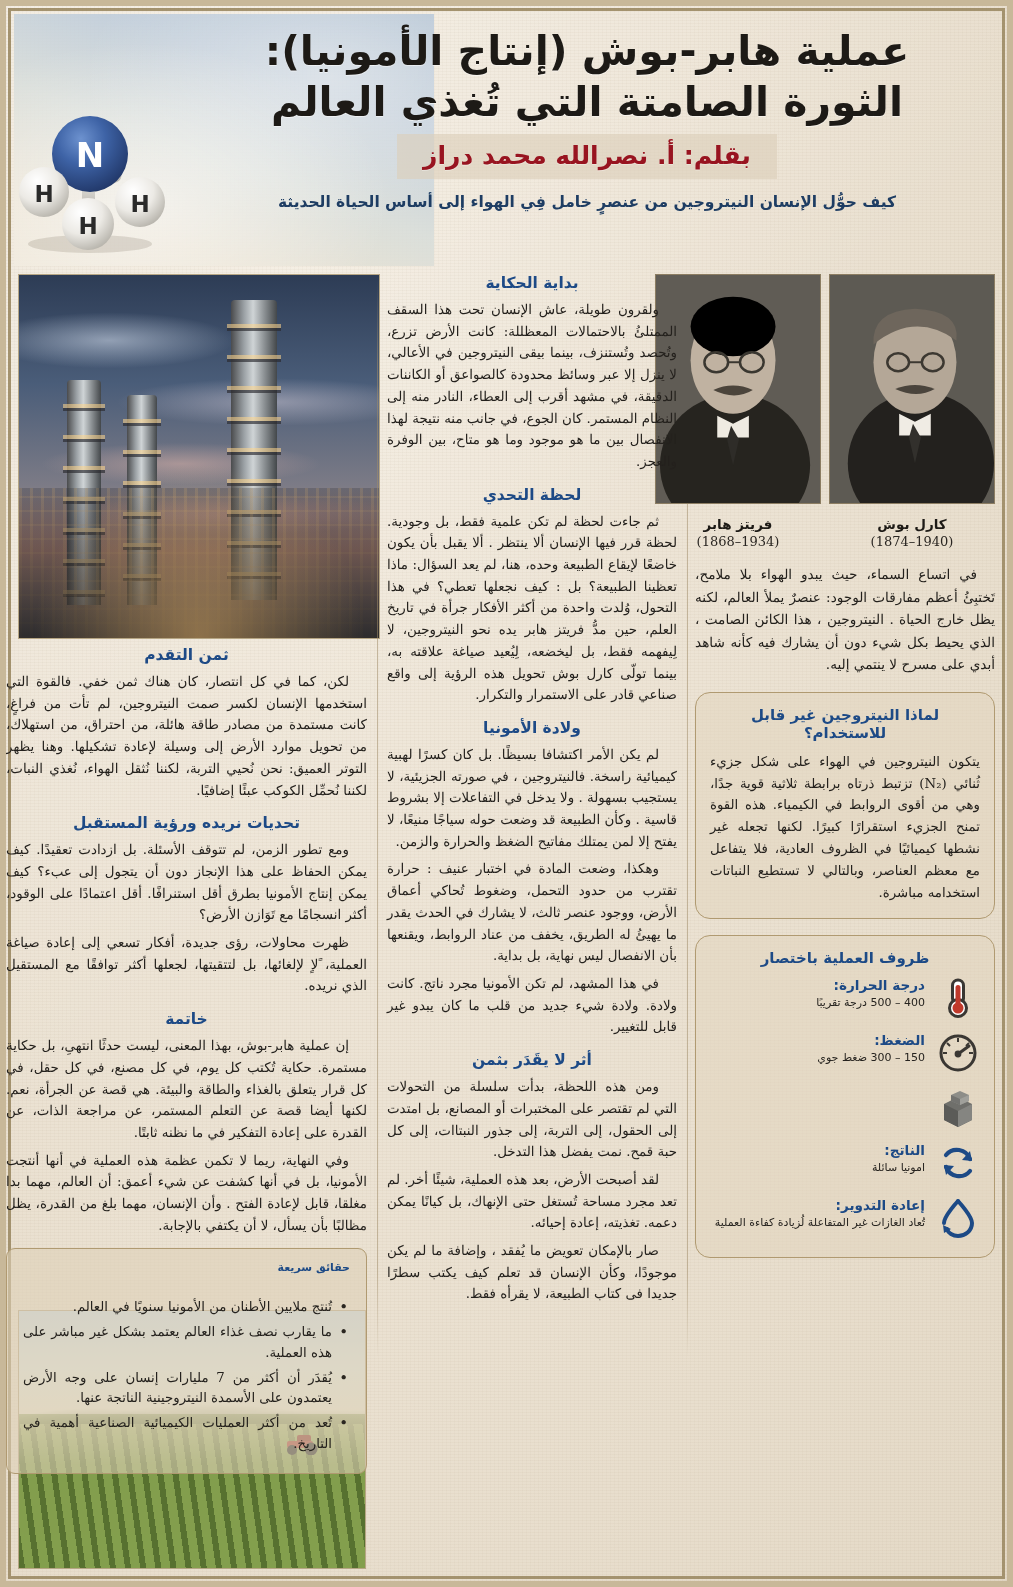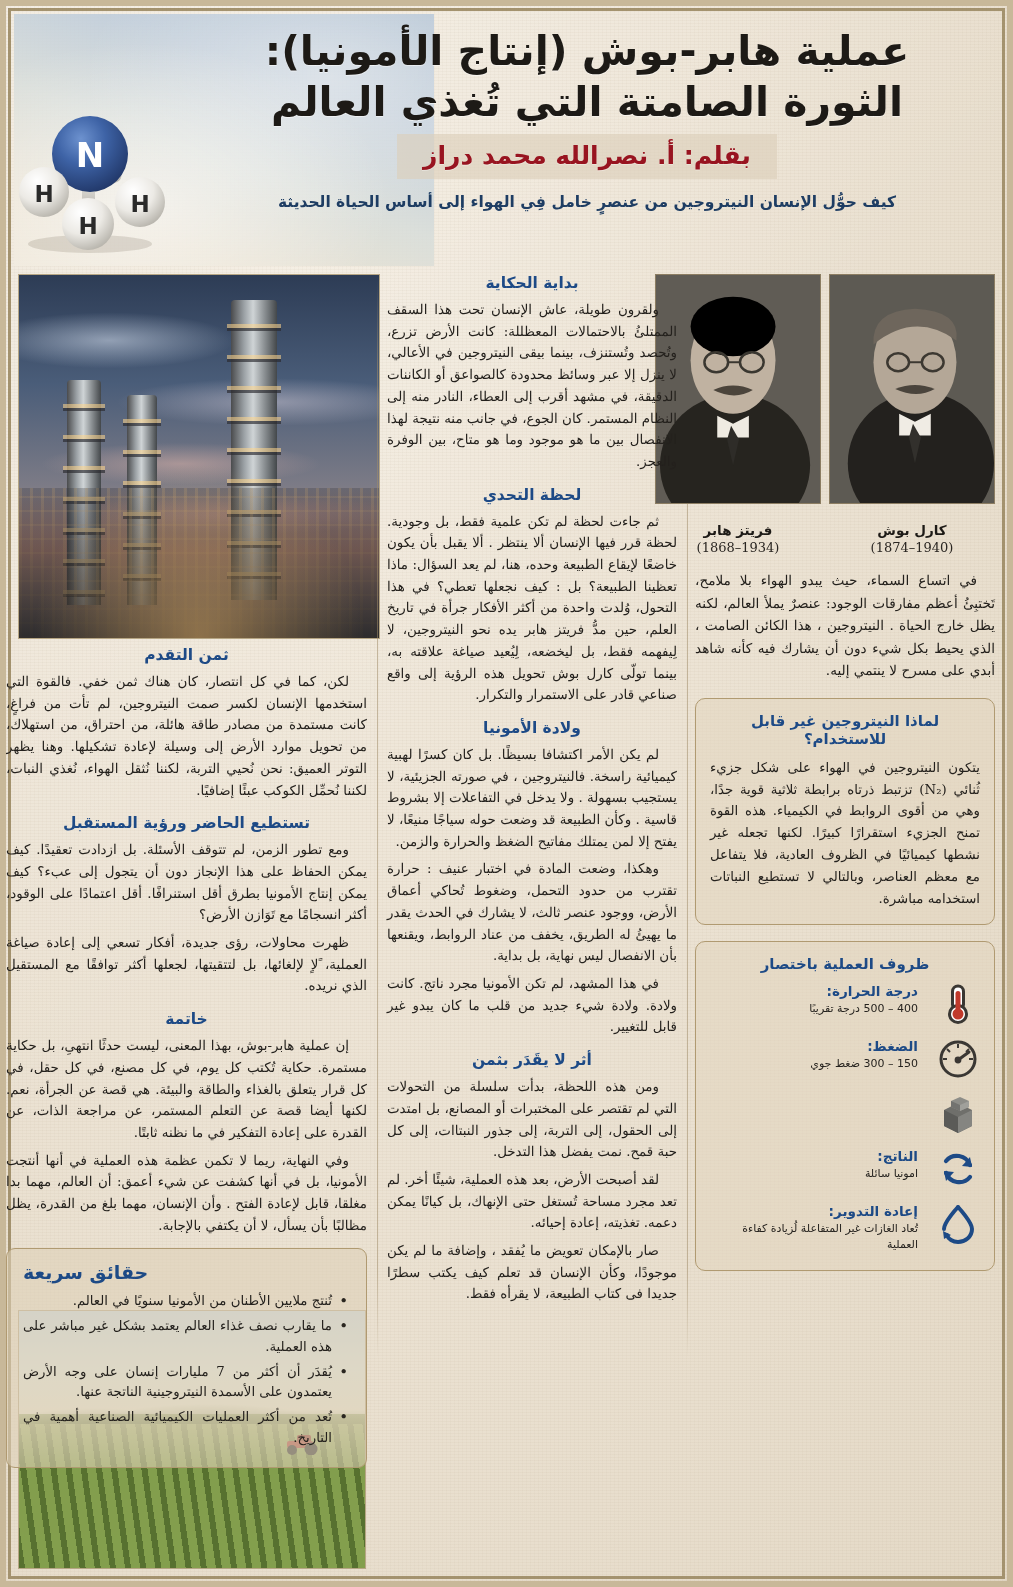--- a/index.html
+++ b/index.html
@@ -235,21 +235,21 @@
   .portrait { width: 166px; }
   .portrait .frame {
     width: 166px; height: 230px;
     border: 1px solid #8c7d62;
     overflow: hidden;
     background: linear-gradient(150deg,#6e6a62 0%, #55524c 45%, #3b3935 100%);
     position: relative;
   }
   .portrait .frame svg { position:absolute; inset:0; width:100%; height:100%; }
   .portrait .pname {
-    margin-top: 18px;
+    margin-top: 12px;
     text-align: center;
     font-family: "DejaVu Sans", sans-serif;
     font-weight: 700;
     font-size: 13.5px;
     color: #1d1a16;
   }
   .portrait .pdates {
     text-align: center;
     font-family: "DejaVu Serif", serif;
     font-size: 13px;
@@ -265,21 +265,21 @@
     line-height: 1.66;
     color: #23201c;
     text-align: justify;
     text-indent: 18px;
   }
 
   
   .infobox {
     margin-top: 16px;
     border: 1.5px solid #b09a71;
-    border-radius: 10px;
+    border-radius: 15px;
     background: rgba(226,213,190,0.52);
     padding: 13px 14px 15px 14px;
   }
   .infobox h3 {
     font-family: "DejaVu Sans", sans-serif;
     font-weight: 700;
     font-size: 15px;
     color: #1d4a86;
     text-align: center;
     margin-bottom: 9px;
@@ -289,21 +289,21 @@
     font-size: 13.3px;
     line-height: 1.64;
     color: #24211d;
     text-align: justify;
   }
 
   
   .cond-row {
     display: flex;
     align-items: flex-start;
-    gap: 18px;
+    gap: 11px;
     margin-bottom: 11px;
   }
   .cond-row:last-child { margin-bottom: 2px; }
   .cond-icon { flex: 0 0 44px; width: 44px; height: 44px; }
   .cond-icon svg { width: 100%; height: 100%; display: block; }
   .cond-text { flex: 1 1 auto; padding-top: 1px; }
   .cond-label {
     font-family: "DejaVu Sans", sans-serif;
     font-weight: 700;
     font-size: 13.6px;
@@ -321,24 +321,24 @@
   .facts-box {
     border: 1.5px solid #b09a71;
     border-radius: 9px;
     background: rgba(222,208,183,0.6);
     padding: 12px 16px 14px 16px;
     margin-top: 12px;
   }
   .facts-box h3 {
     font-family: "DejaVu Sans", sans-serif;
     font-weight: 700;
-    font-size: 19px;
+    font-size: 11px;
     color: #1d4a86;
-    text-align: left;
-    margin-bottom: 8px;
+    text-align: right;
+    margin-bottom: 23px;
   }
   ul.facts { list-style: none; }
   ul.facts li {
     position: relative;
     padding-right: 18px;
     font-family: "DejaVu Serif", "Liberation Serif", serif;
     font-size: 13.3px;
     line-height: 1.56;
     color: #24211d;
     margin-bottom: 4px;
@@ -592,21 +592,21 @@
 
     <div class="col col-left">
       <div style="height:372px;"></div>
 
       <div class="section">
         <h2 class="section-head">ثمن التقدم</h2>
         <p class="body-text">لكن، كما في كل انتصار، كان هناك ثمن خفي. فالقوة التي استخدمها الإنسان لكسر صمت النيتروجين، لم تأت من فراغٍ، كانت مستمدة من مصادر طاقة هائلة، من احتراق، من استهلاك، من تحويل موارد الأرض إلى وسيلة لإعادة تشكيلها. وهنا يظهر التوتر العميق: نحن نُحيي التربة، لكننا نُثقل الهواء، نُغذي النبات، لكننا نُحمِّل الكوكب عبئًا إضافيًا.</p>
       </div>
 
       <div class="section">
-        <h2 class="section-head">تستطيع الحاضر ورؤية المستقبل</h2>
+        <h2 class="section-head">تحديات نريده ورؤية المستقبل</h2>
         <p class="body-text">ومع تطور الزمن، لم تتوقف الأسئلة. بل ازدادت تعقيدًا. كيف يمكن الحفاظ على هذا الإنجاز دون أن يتجول إلى عبء؟ كيف يمكن إنتاج الأمونيا بطرق أقل استنرافًا. أقل اعتمادًا على الوقود، أكثر انسجامًا مع تَوَازن الأرض؟</p>
         <p class="body-text">ظهرت محاولات، رؤى جديدة، أفكار تسعي إلى إعادة صياغة العملية، ًلاٍ لإلغائها، بل لتتقيتها، لجعلها أكثر توافقًا مع المستقيل الذي نريده.</p>
       </div>
 
       <div class="section">
         <h2 class="section-head">خاتمة</h2>
         <p class="body-text">إن عملية هابر-بوش، بهذا المعنى، ليست حدثًا انتهىِ، بل حكاية مستمرة. حكاية تُكتب كل يوم، في كل مصنع، في كل حقل، في كل قرار يتعلق بالغذاء والطاقة والبيئة. هي قصة عن الجرأة، نعم. لكنها أيضا قصة عن التعلم المستمر، عن مراجعة الذات، عن القدرة على إعادة التفكير في ما نظنه ثابتًا.</p>
         <p class="body-text">وفي النهاية، ريما لا تكمن عظمة هذه العملية في أنها أنتجت الأمونيا، بل في أنها كشفت عن شيء أعمق: أن العالم، مهما بدا مغلقا، قابل لإعادة الفتح . وأن الإنسان، مهما بلغ من القدرة، يظل مظالبًا بأن يسأل، لا أن يكتفي بالإجابة.</p>
       </div>
 

